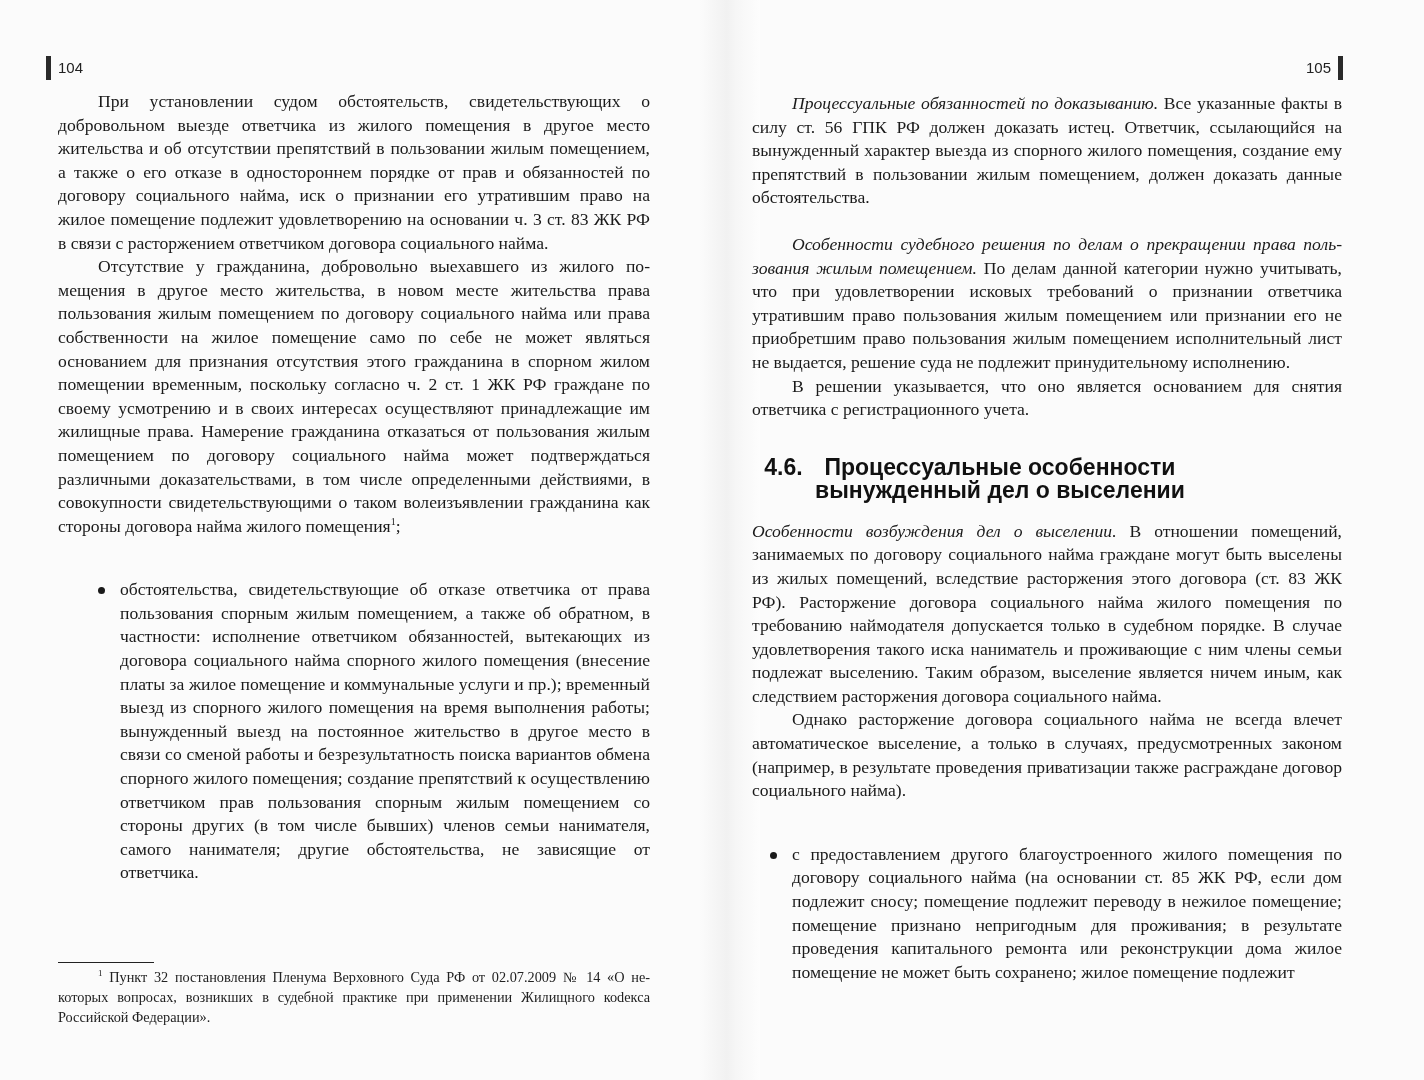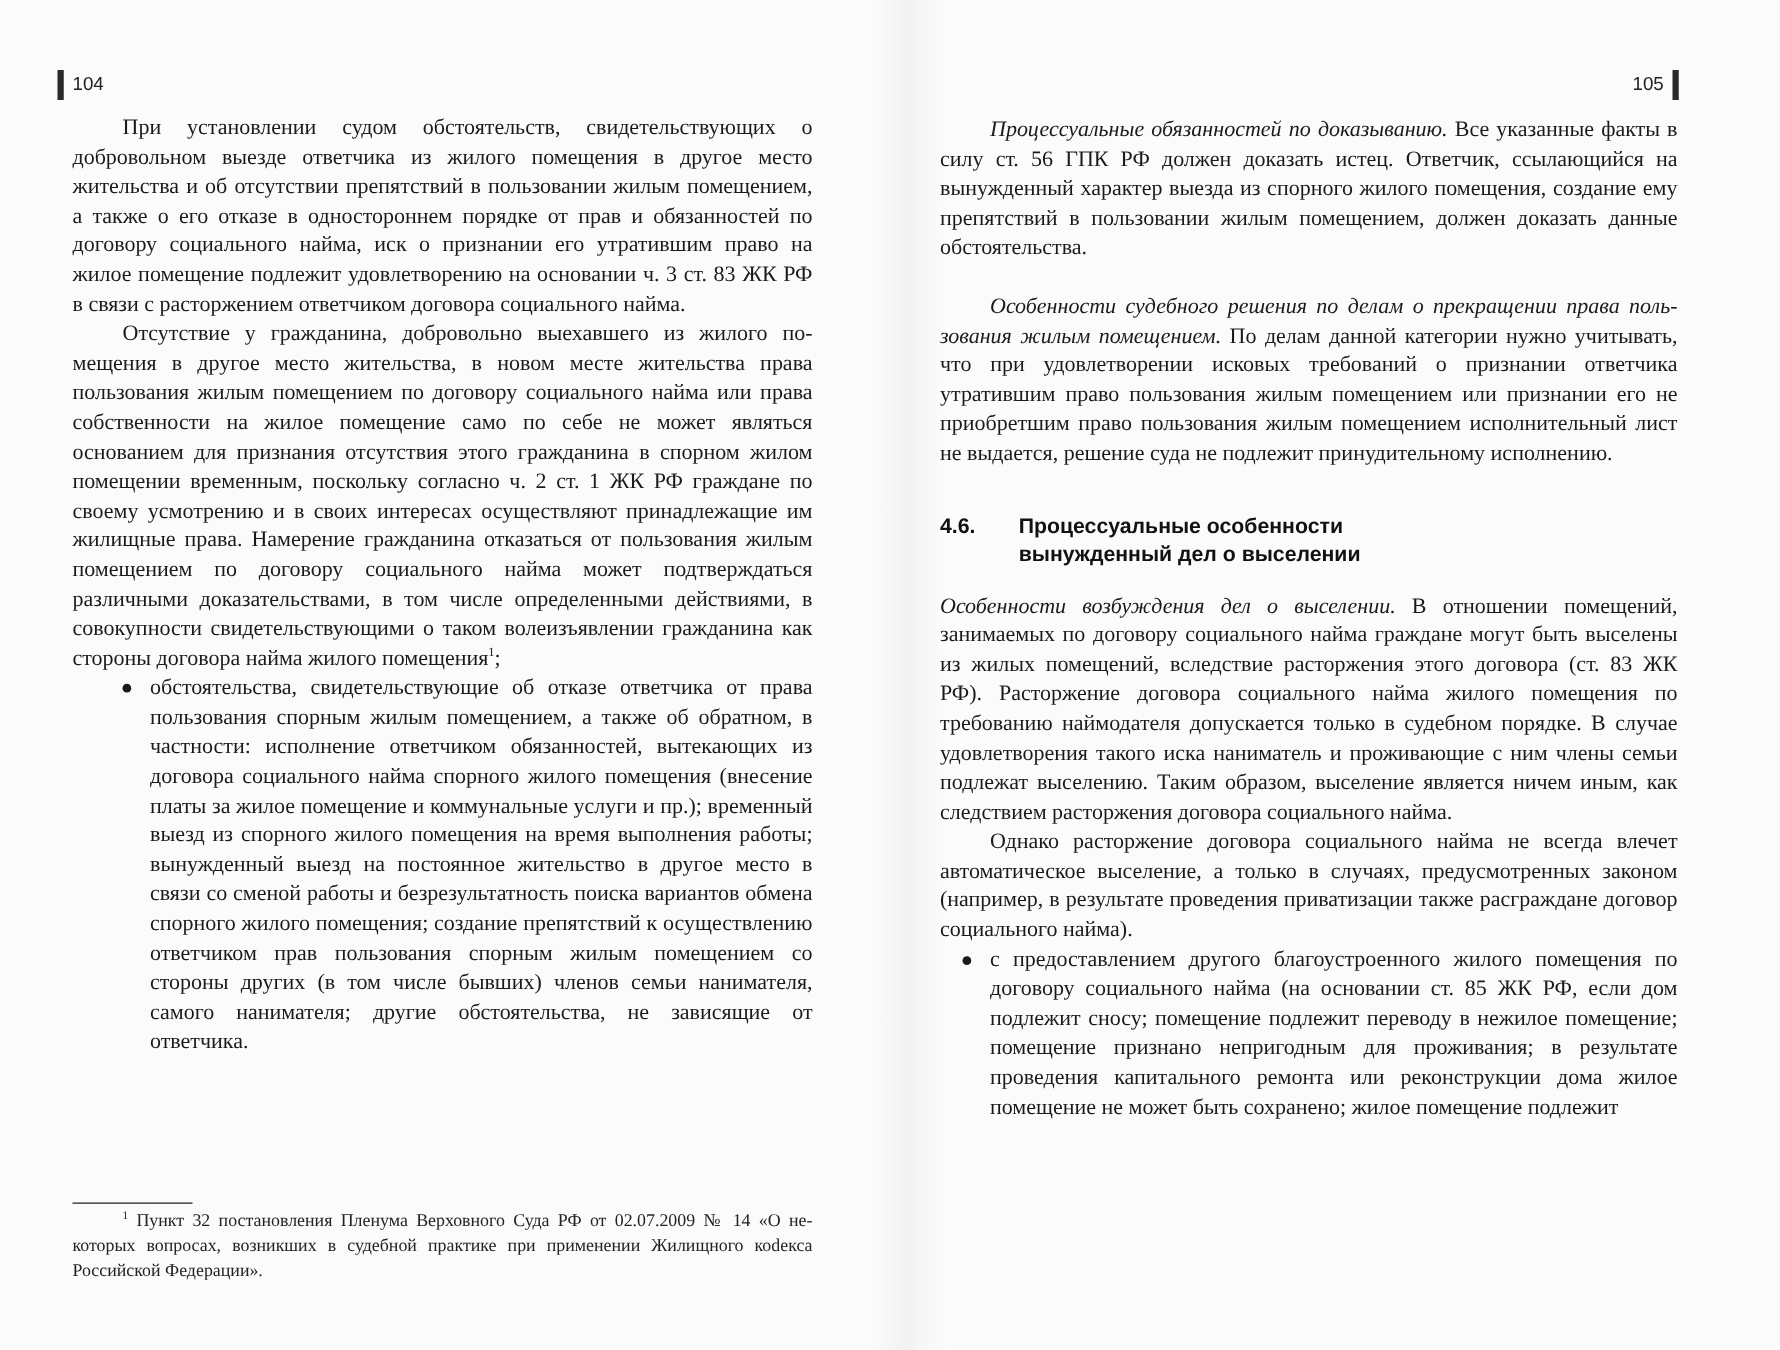--- a/index.html
+++ b/index.html
@@ -35,32 +35,32 @@
     text-align: justify; hyphens: manual;
   }
   .page.right .body { top: 92px; }
   p { margin: 0; text-indent: 40px; }
   p.noindent { text-indent: 0; }
   p.gap-before { margin-top: 23px; }
   em, .it { font-style: italic; }
   sup { font-size: 10px; line-height: 0; vertical-align: 7px; }
 
   ul.bullets { list-style: none; margin: 0; padding: 0 0 0 62px; }
-  ul.bullets li { position: relative; }
+  ul.bullets li { position: relative; margin-top: 40px; }
   ul.bullets li .bullet-dot {
     position: absolute; left: -22px; top: 9px; width: 7px; height: 7px;
     border-radius: 50%; background: #1a1a1a;
   }
   .page.right ul.bullets { padding-left: 40px; }
 
   h2.section {
     margin: 34px 0 18px 0;
     font-family: "Liberation Sans", "DejaVu Sans", sans-serif;
-    font-weight: bold; font-size: 17px; line-height: 23px;
-    text-align: left; display: flex; color: #111;
+    font-weight: bold; font-size: 23px; line-height: 23px;
+    text-align: center; display: flex; color: #111;
   }
   h2.section .num { width: 63px; flex: none; }
 
   .footnote-rule {
     position: absolute; left: 0; top: 962px; width: 96px; height: 1px; background: #222;
   }
   .footnote {
     position: absolute; left: 0; right: 0; top: 967px;
     font-size: 14.3px; line-height: 20px; text-align: justify;
     text-indent: 40px; color: #222;
@@ -98,20 +98,21 @@
     <div class="folio">
       <span>105</span>
       <span class="folio-bar"></span>
     </div>
 
     <div class="body">
       <p><span class="it">Процессуальные обязанностей по доказыванию.</span><span> Все указанные факты в силу ст. 56 ГПК РФ должен доказать истец. Ответчик, ссылающий­ся на вынужденный характер выезда из спорного жилого помещения, создание ему препятствий в пользовании жилым помещением, должен доказать данные обстоятельства.</span></p>
 
       <p class="gap-before"><span class="it">Особенности судебного решения по делам о прекращении права поль­зования жилым помещением.</span><span> По делам данной категории нужно учи­тывать, что при удовлетворении исковых требований о признании ответчика утратившим право пользования жилым помещением или признании его не приобретшим право пользования жилым помеще­нием исполнительный лист не выдается, решение суда не подлежит принудительному исполнению.</span></p>
 
+      <p>В решении указывается, что оно является основанием для снятия ответчика с регистрационного учета.</p>
 
       <h2 class="section">
         <span class="num">4.6.</span>
         <span>
           <span>Процессуальные особенности</span><br>
           <span>вынужденный дел о выселении</span>
         </span>
       </h2>
 
       <p class="noindent"><span class="it">Особенности возбуждения дел о выселении.</span><span> В отношении помещений, занимаемых по договору социального найма граждане могут быть вы­селены из жилых помещений, вследствие расторжения этого договора (ст. 83 ЖК РФ). Расторжение договора социального найма жилого по­мещения по требованию наймодателя допускается только в судебном порядке. В случае удовлетворения такого иска наниматель и прожи­вающие с ним члены семьи подлежат выселению. Таким образом, вы­селение является ничем иным, как следствием расторжения договора социального найма.</span></p>

